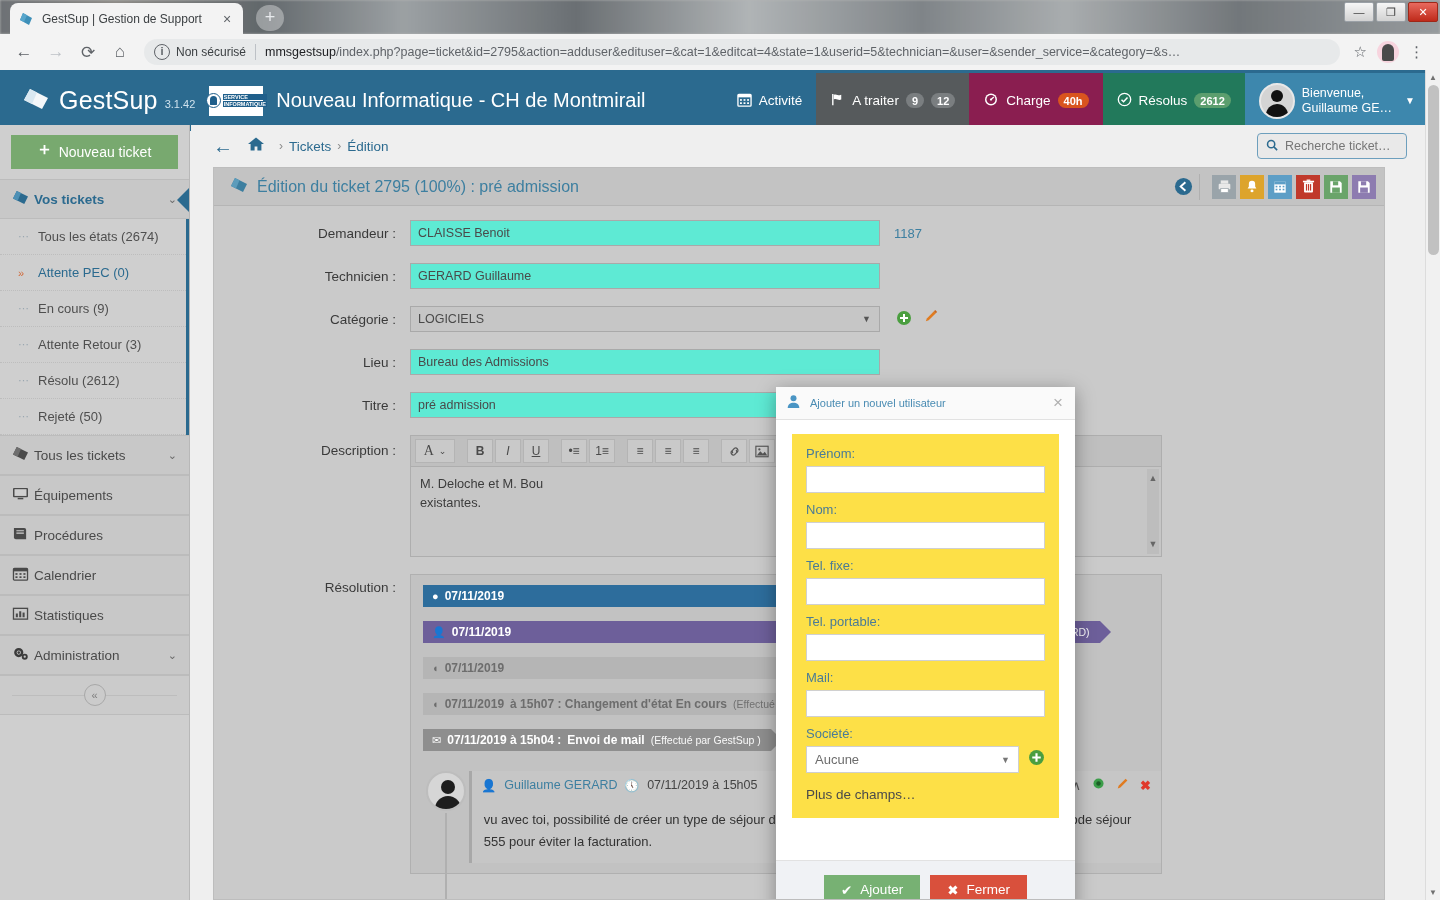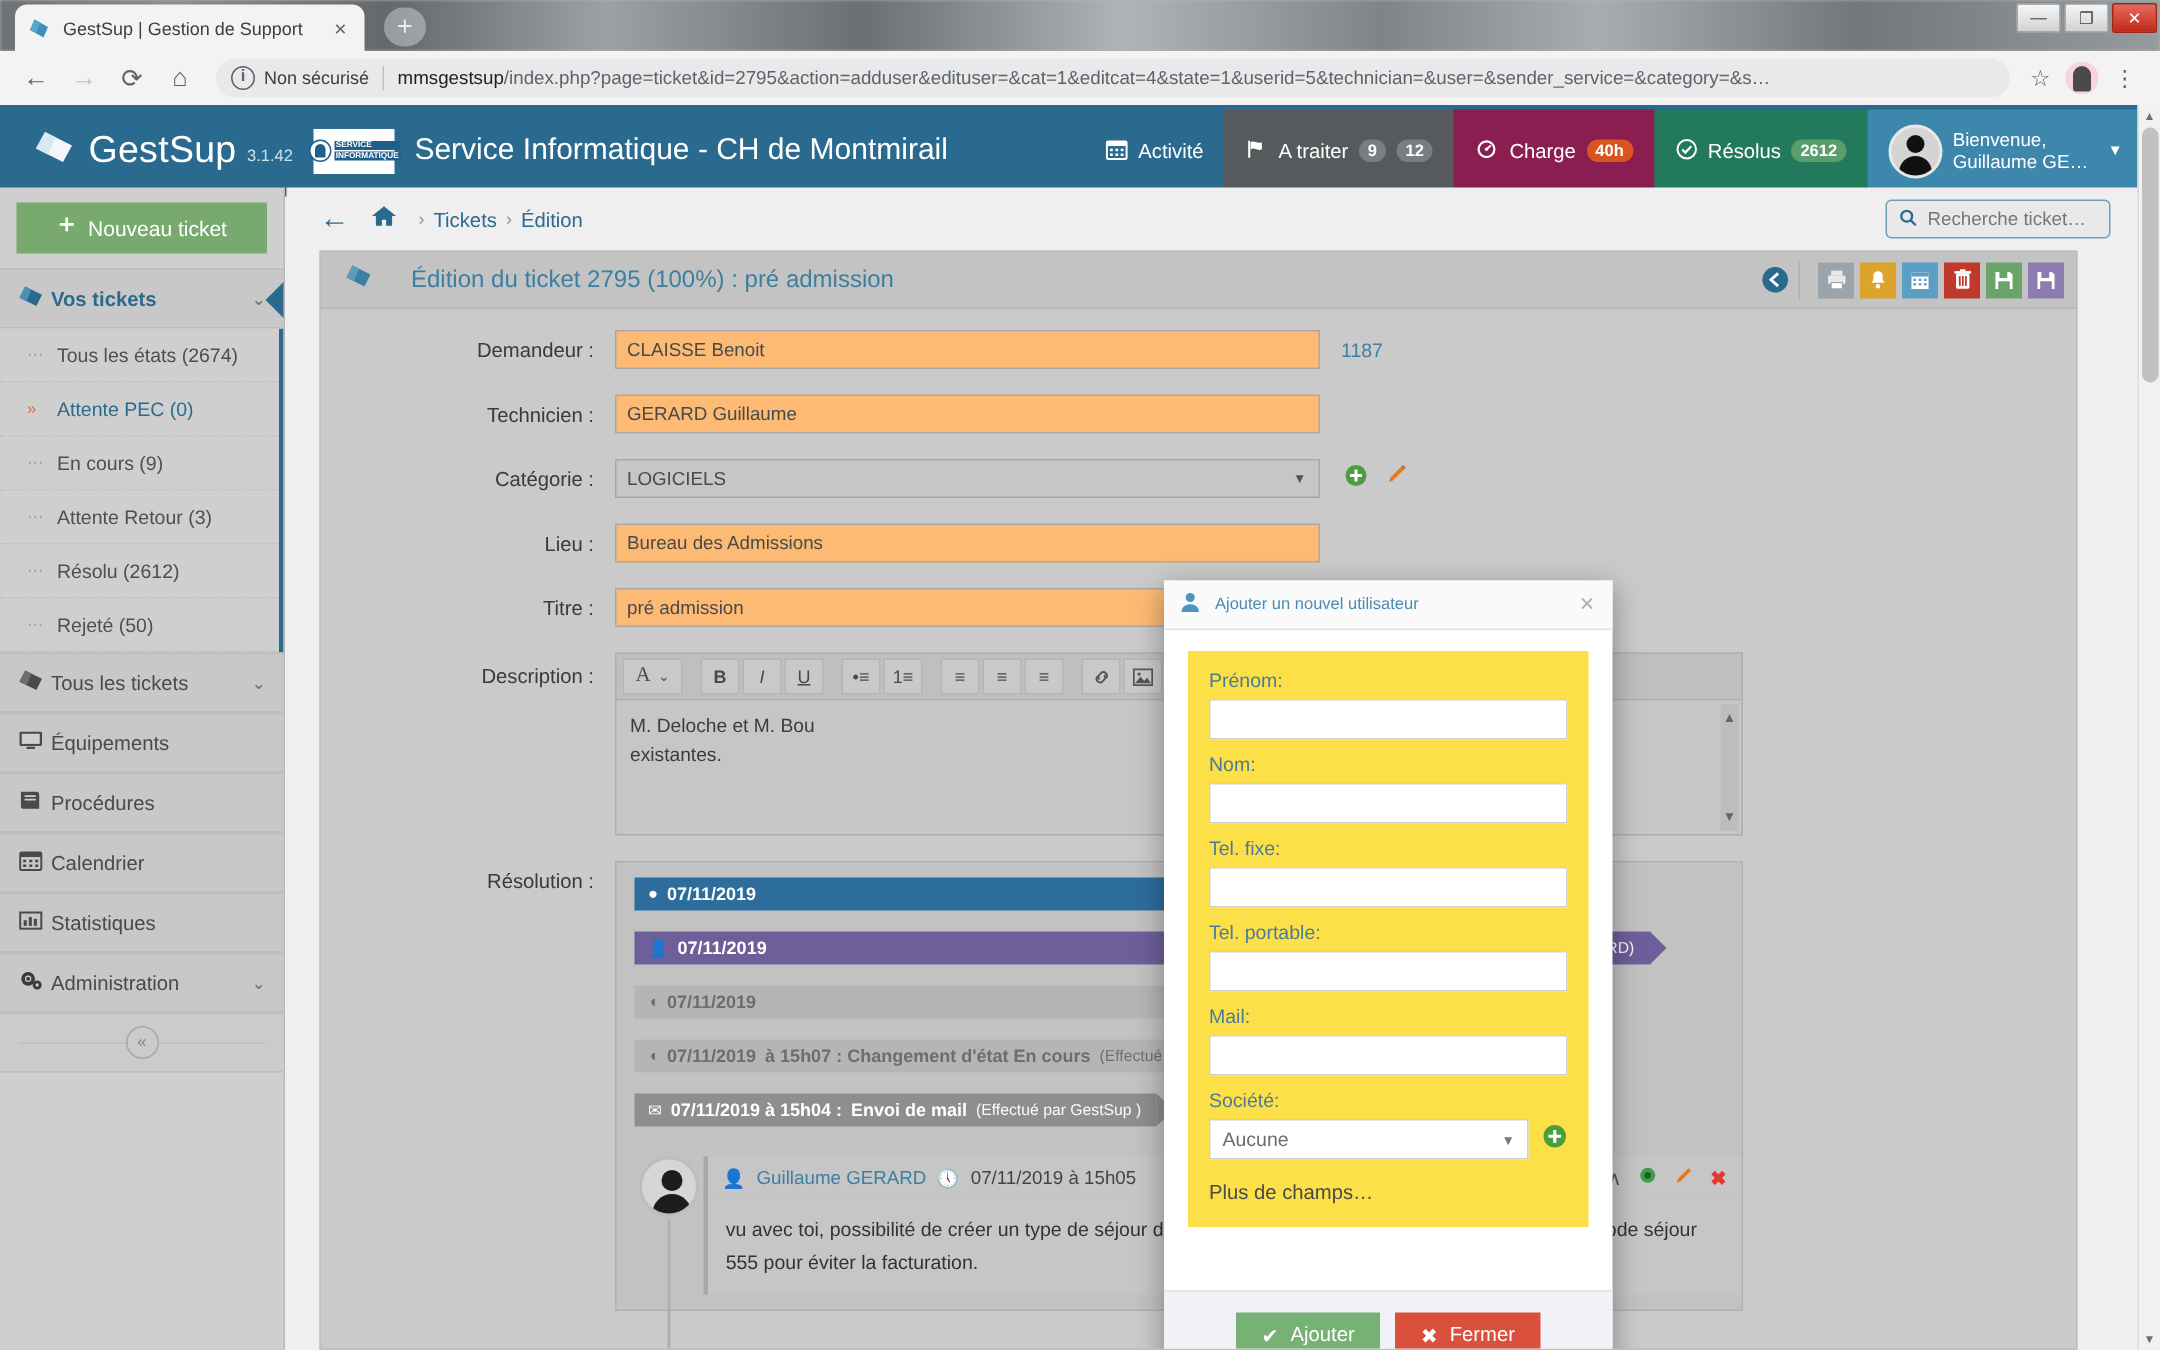--- a/index.html
+++ b/index.html
@@ -221,42 +221,42 @@
   #search-ticket span.ph { color: #767676; font-size: 12.5px; }
 
   #panel {
     margin: 0 40px 0 22px; background: #cacaca; border: 1px solid #bdbdbd;
     height: 733px; overflow: hidden; position: relative;
   }
   #panel-head {
     height: 38px; background: #c3c3c3; border-bottom: 1px solid #b5b5b5;
     display: flex; align-items: center; padding: 0 8px 0 16px;
   }
-  #panel-title { color: #3d7fa0; font-size: 16px; display: flex; align-items: center; gap: 26px; }
+  #panel-title { color: #3d7fa0; font-size: 16px; display: flex; align-items: center; gap: 9px; }
   #panel-actions { margin-left: auto; display: flex; align-items: center; gap: 4px; }
   #pa-divider { width: 1px; height: 26px; background: #b0b0b0; margin-right: 8px; }
   .pa-btn {
     width: 24px; height: 24px; display: flex; align-items: center; justify-content: center;
     color: #fff; font-size: 13px; cursor: pointer;
   }
   .pa-btn.plain { background: transparent; color: #2b6a8f; font-size: 18px; }
   .pa-btn.grey { background: #9aa4aa; }
   .pa-btn.amber { background: #dda42c; }
   .pa-btn.blue { background: #5d9ec6; }
   .pa-btn.red { background: #c0392b; }
   .pa-btn.green { background: #6aa46a; }
   .pa-btn.purple { background: #8d7cb0; }
 
   #form-area { padding: 14px 0 0 0; }
   .frow { display: flex; align-items: center; margin-bottom: 17px; }
   .flabel {
     width: 196px; text-align: right; padding-right: 14px; font-size: 13.5px; color: #3a3a3a;
   }
   .finput {
-    height: 26px; background: #fdba74; border: 1px solid #a9a9a9;
+    height: 26px; background: #5eead4; border: 1px solid #a9a9a9;
     font-size: 12.5px; color: #4a4a4a; display: flex; align-items: center; padding: 0 7px;
   }
   .finput.w1 { width: 470px; }
   .fselect {
     height: 26px; background: #c6c6c6; border: 1px solid #a9a9a9; width: 470px;
     font-size: 12.5px; color: #4a4a4a; display: flex; align-items: center;
     padding: 0 7px; position: relative;
   }
   .fselect .caret {
     position: absolute; right: 8px; top: 50%; transform: translateY(-50%);
@@ -453,21 +453,21 @@
     <span id="brand-name">GestSup</span>
     <span id="brand-version">3.1.42</span>
   </div>
   <div id="org-logo">
     <span id="org-logo-circle"></span>
     <span id="org-logo-text">
       <span>SERVICE</span>
       <span>INFORMATIQUE</span>
     </span>
   </div>
-  <div id="org-title">Service Informatique - CH de Montmirail</div>
+  <div id="org-title">Nouveau Informatique - CH de Montmirail</div>
 
   <div id="header-menu">
     <div class="hm-item activite">
       <span>
         <svg width="15" height="15" viewBox="0 0 16 16">
             <rect x="1" y="2.5" width="14" height="12.5" rx="1" fill="none" stroke="#fff" stroke-width="1.4"></rect>
             <rect x="1" y="2.5" width="14" height="3.2" fill="#fff"></rect>
             <g fill="#fff">
               <rect x="3.2" y="7.6" width="2" height="1.8"></rect>
               <rect x="7" y="7.6" width="2" height="1.8"></rect>

